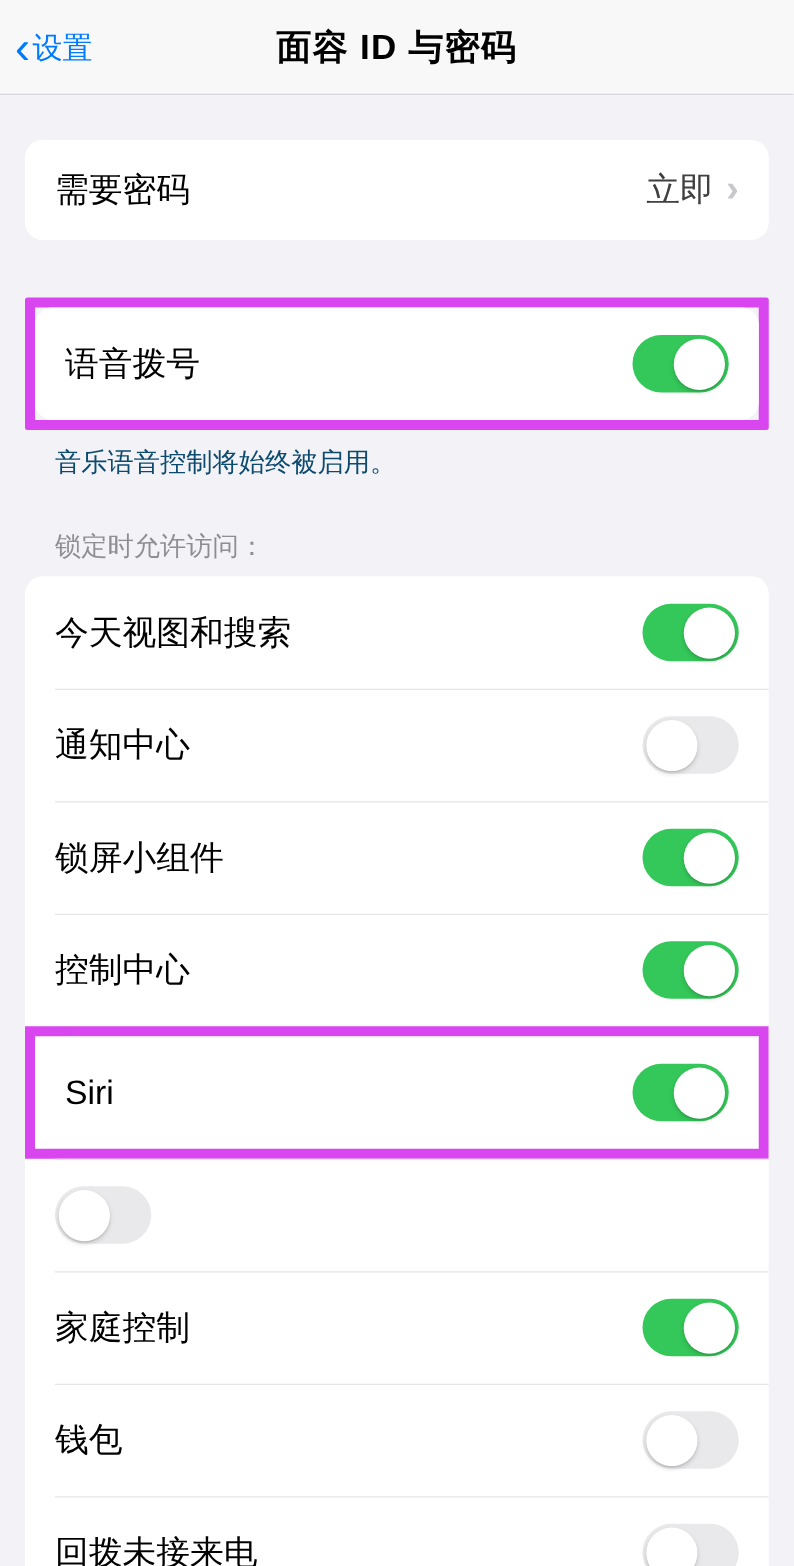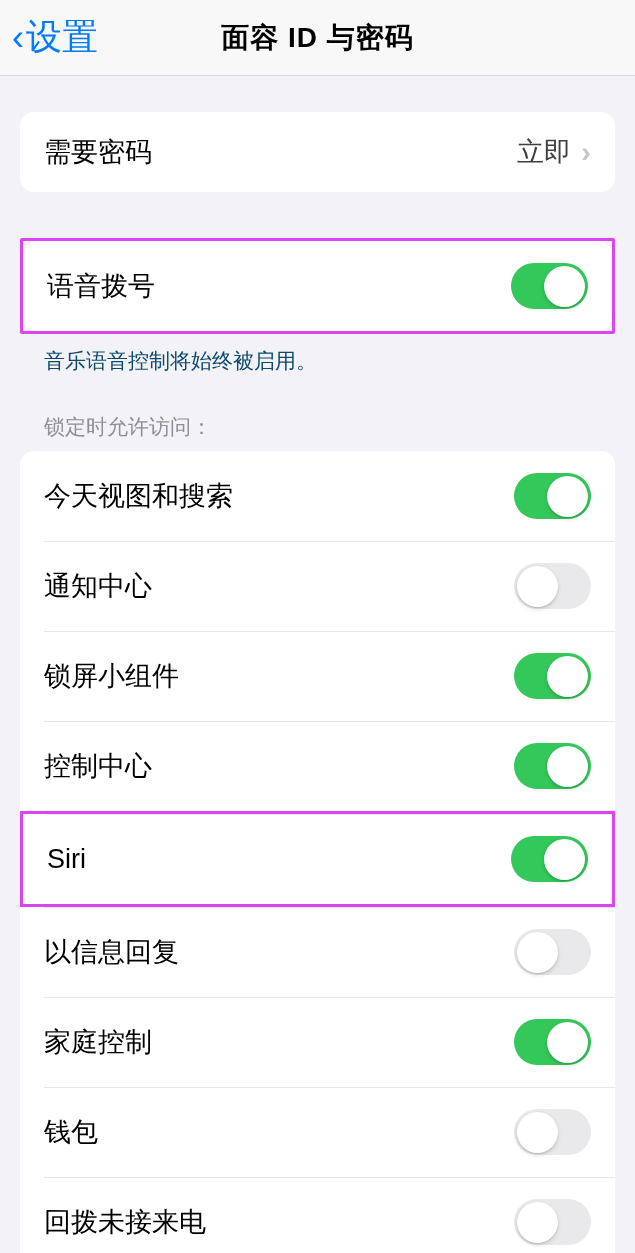--- a/index.html
+++ b/index.html
@@ -31,21 +31,21 @@
       padding-left: 12px;
       cursor: pointer;
     }
     .back-chevron {
       font-size: 36px;
       font-weight: 500;
       margin-right: 2px;
       line-height: 1;
     }
     .back-label {
-      font-size: 36px;
+      font-size: 24px;
     }
     .nav-title {
       position: absolute;
       left: 50%;
       transform: translateX(-50%);
       font-size: 28px;
       font-weight: 700;
       color: #000;
       letter-spacing: 1px;
     }
@@ -134,21 +134,21 @@
       box-shadow: 0 2px 4px rgba(0,0,0,0.15), 0 1px 1px rgba(0,0,0,0.1);
       transition: left 0.2s;
     }
     .toggle.on .toggle-knob {
       left: 33px;
     }
     .toggle.off .toggle-knob {
       left: 2.5px;
     }
     .highlight-box {
-      border: 3px solid #d946ef;
+      border: 8px solid #d946ef;
       border-radius: 2px;
     }
     .highlight-wrapper-1 {
       margin-top: 46px;
     }
     .group-inside-highlight {
       background: #fff;
       border-radius: 14px;
       overflow: hidden;
     }
@@ -222,21 +222,20 @@
     </div>
 
     <div class="row highlight-box" style="border-radius:0;">
       <span class="row-label">Siri</span>
       <div class="toggle on">
         <div class="toggle-knob"></div>
       </div>
     </div>
 
     <div class="row">
-      <span class="row-label">以信息回复</span>
       <div class="toggle off">
         <div class="toggle-knob"></div>
       </div>
     </div>
 
     <div class="row">
       <span class="row-label">家庭控制</span>
       <div class="toggle on">
         <div class="toggle-knob"></div>
       </div>

